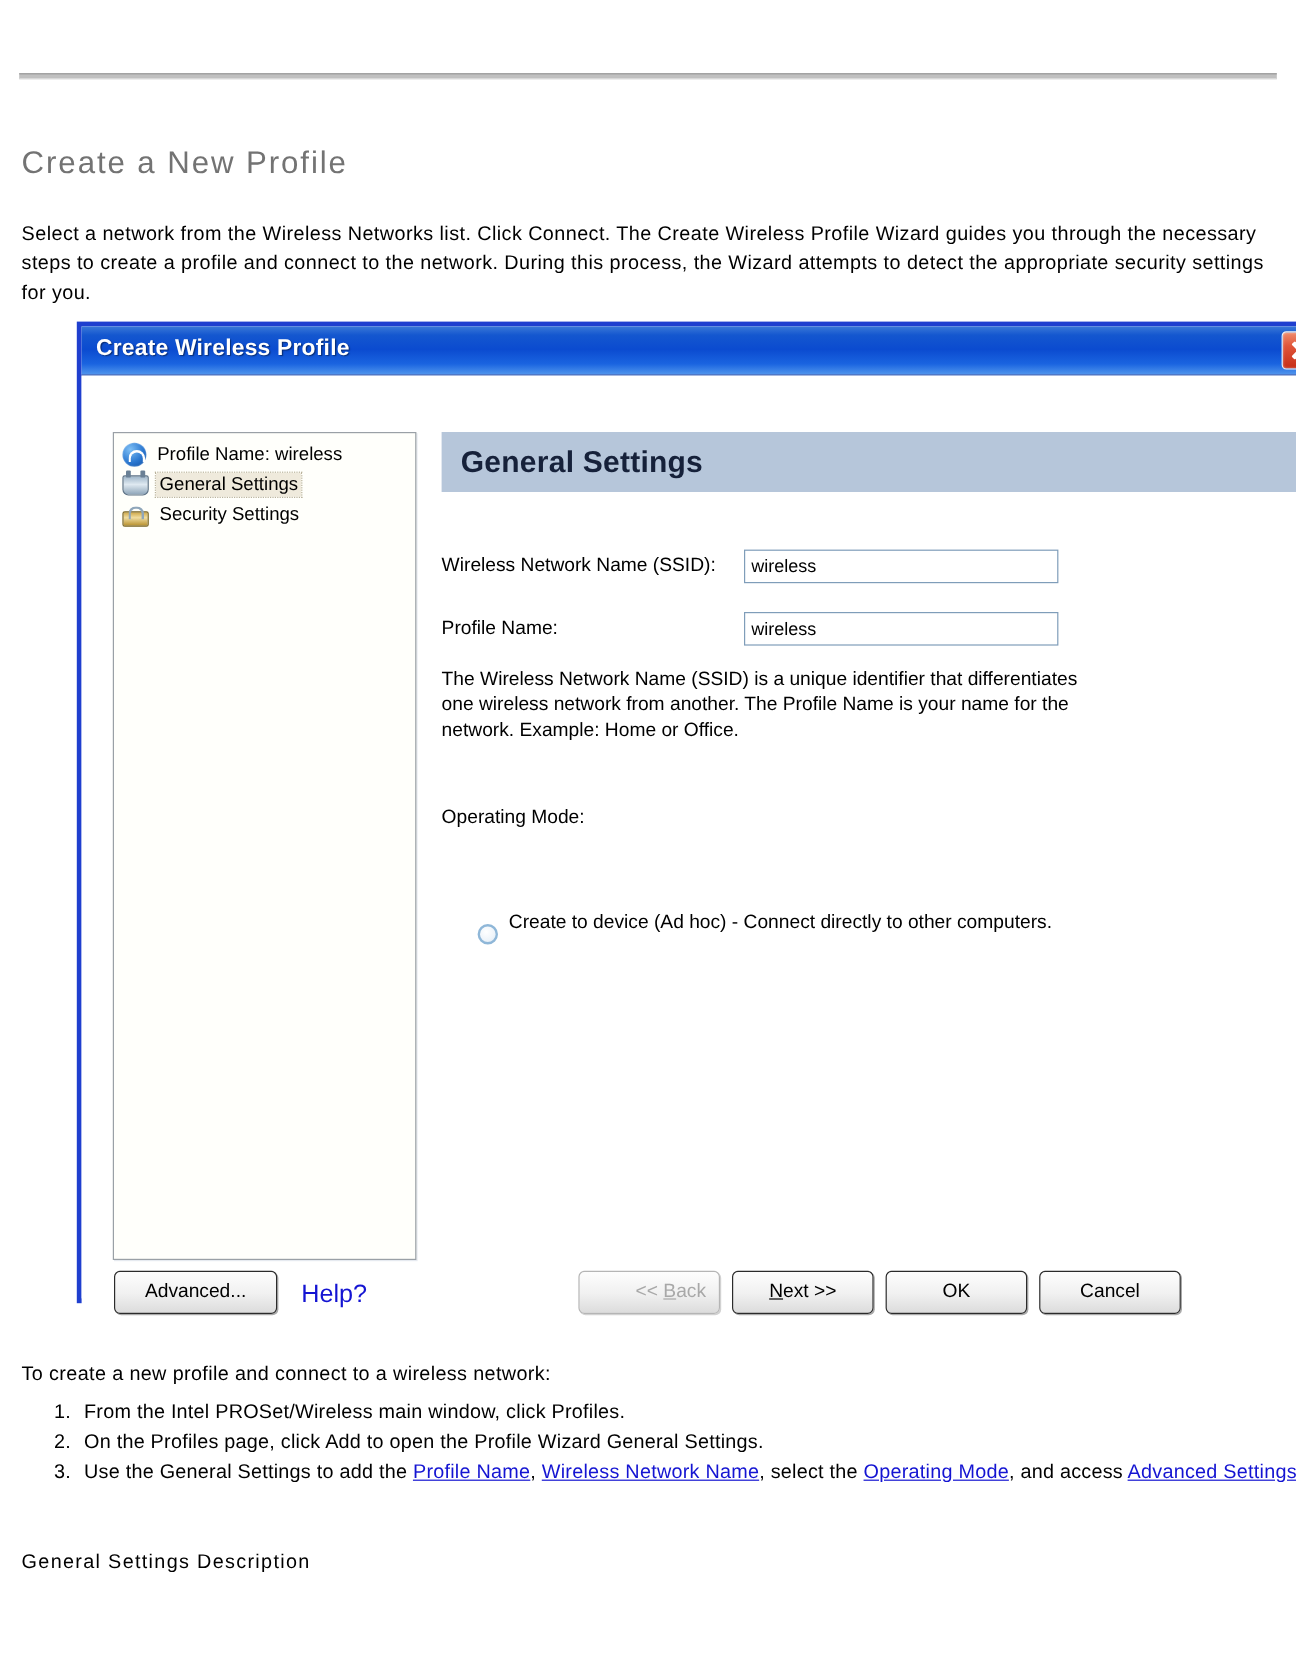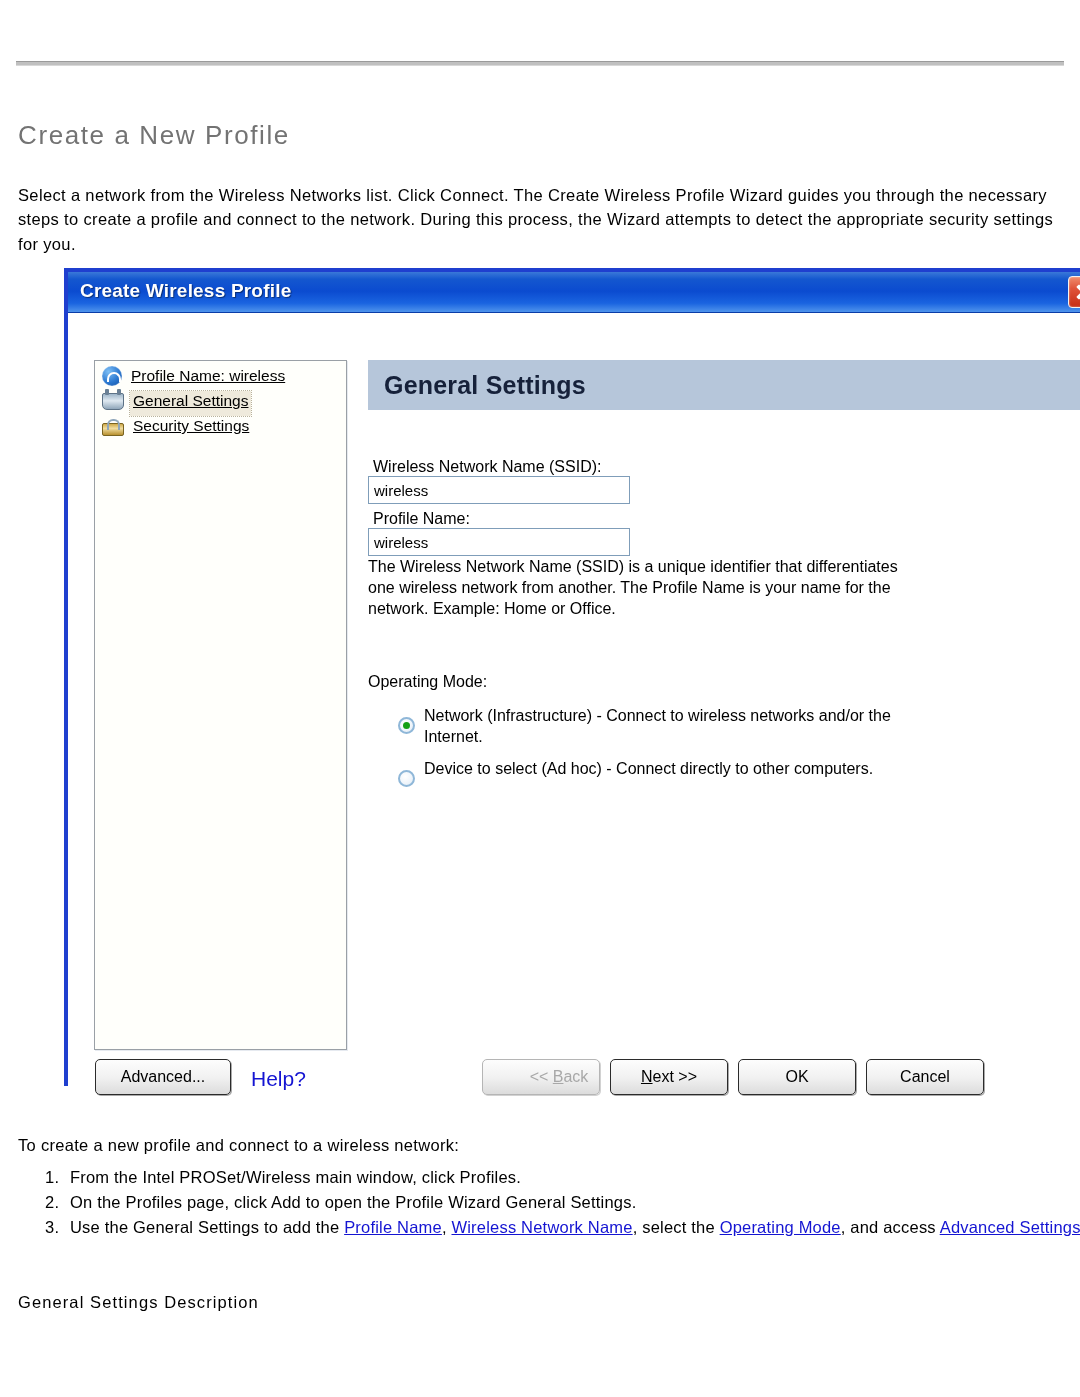--- a/index.html
+++ b/index.html
@@ -120,24 +120,24 @@
     box-sizing: border-box;
     background: #fffffb;
     border: 1px solid #9aa0a6;
     box-shadow: 1px 1px 0 #e6eaf0;
   }
   .tree-item {
     position: relative;
     height: 25px;
     margin: 0 0 0 7px;
     display: flex;
+    align-items: center;
     font-size: 15.5px;
     white-space: nowrap;
     cursor: default;
-    text-decoration: underline;
   }
   .tree-item:first-child { margin-top: 5px; }
   .tree-label { display: inline-block; padding: 1px 3px; }
   .tree-item.selected .tree-label {
     background: #efeadc;
     outline: 1px dotted #b9b29c;
   }
   .ticon {
     width: 20px; height: 20px;
     margin-right: 6px;
@@ -218,21 +218,20 @@
     color: #16213a;
     letter-spacing: 0.2px;
   }
 
   .field-row {
     position: absolute;
     display: flex;
     align-items: center;
     font-size: 16px;
     white-space: nowrap;
-    flex-direction: column;
   }
   .field-label { width: 252px; }
   .txtinput {
     width: 262px;
     height: 28px;
     box-sizing: border-box;
     border: 1px solid #7f9db9;
     background: #ffffff;
     font-family: "Liberation Sans", sans-serif;
     font-size: 15px;
@@ -401,28 +400,24 @@
 
       <div class="field-row" style="top:150px;left:0;">
         <span class="field-label">Profile Name:</span>
         <input class="txtinput" type="text" value="wireless" style="">
       </div>
 
       <div class="pane-desc">The Wireless Network Name (SSID) is a unique identifier that differentiates one wireless network from another. The Profile Name is your name for the network. Example: Home or Office.</div>
 
       <div class="op-mode-label">Operating Mode:</div>
 
-      <div class="radio-row" style="top:345px;">
-        <span class="radio checked"></span>
-        <span class="radio-text">Network (Infrastructure) - Connect to wireless networks and/or the Internet.</span>
-      </div>
 
       <div class="radio-row" style="top:398px;">
         <span class="radio"></span>
-        <span class="radio-text">Device to select (Ad hoc) - Connect directly to other computers.</span>
+        <span class="radio-text">Create to device (Ad hoc) - Connect directly to other computers.</span>
       </div>
     </div>
 
     <div class="btnbar">
       <div class="btn" style="left:26px;width:136px;">Advanced...</div>
       <div class="helplink" style="left:182px;">Help?</div>
 
       <div class="btn disabled" style="left:413px;width:118px;padding-left:36px;">
         <span>&lt;&lt; <span class="u">B</span>ack</span>
       </div>

